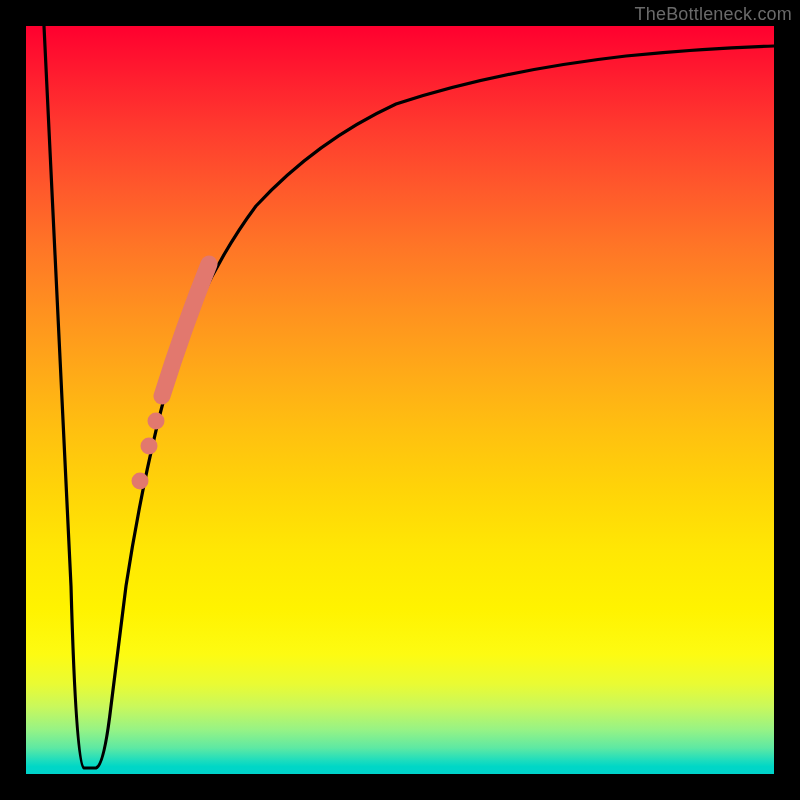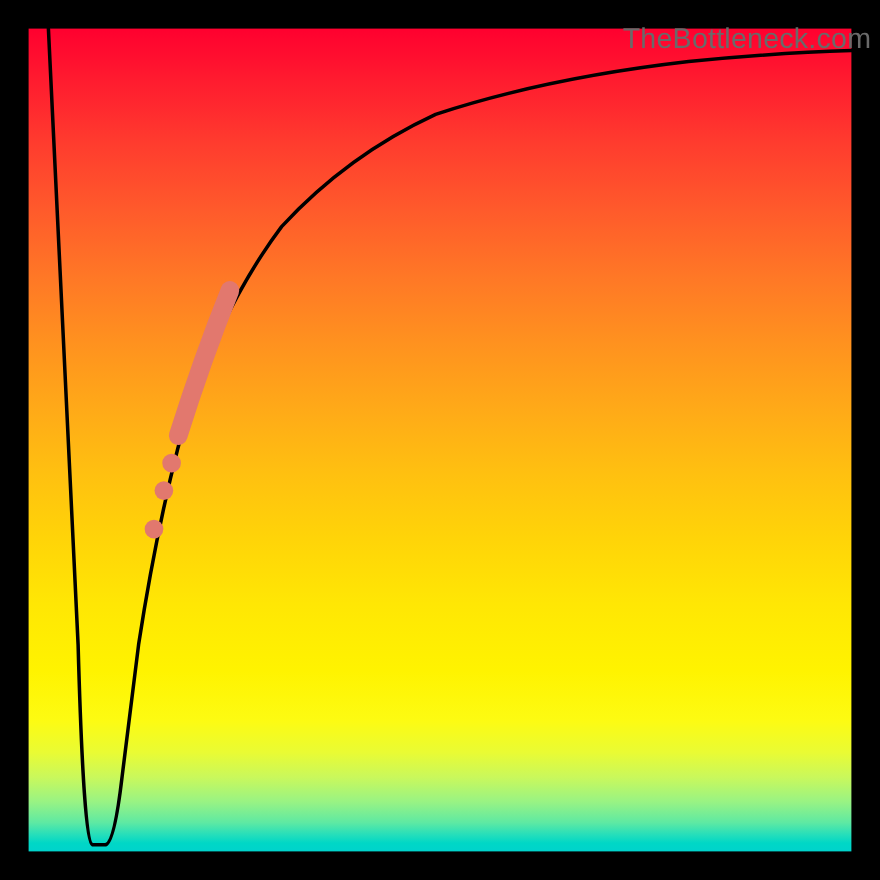--- a/index.html
+++ b/index.html
@@ -44,25 +44,24 @@
       #24debb 98%,
       #00d7c6 99%,
       #00d3cc 100%
     );
   }
   .watermark {
     position: absolute;
     top: 4px;
     right: 8px;
     color: #6a6a6a;
-    font-size: 26px;
+    font-size: 18px;
     font-weight: 400;
     letter-spacing: 0.2px;
     user-select: none;
-    margin-top: 16px;
   }
   svg.curve {
     position: absolute;
     left: 0;
     top: 0;
     width: 748px;
     height: 748px;
     overflow: visible;
   }
 </style>

